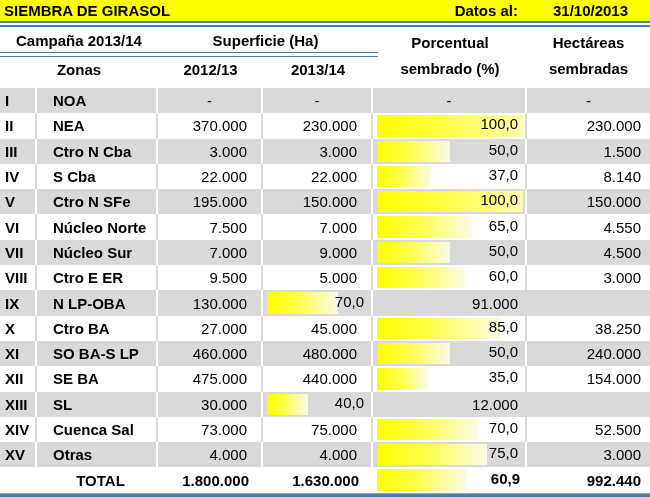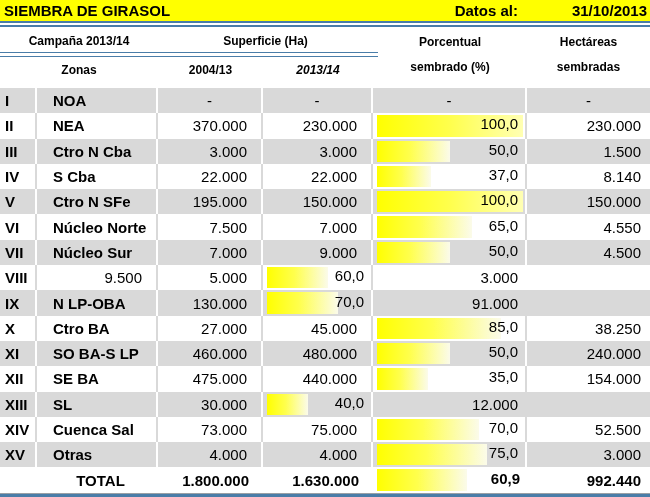--- a/index.html
+++ b/index.html
@@ -17,45 +17,45 @@
   .sheet{ width:650px; height:497px; overflow:hidden; background:#fff; }
 
   
   .banner{
     height:21px; background:var(--banner-bg,#ffff00);
     display:flex; align-items:center;
     font-size:15px; font-weight:bold;
   }
   .banner .title{ padding-left:4px; flex:0 0 auto; }
   .banner .datos{ margin-left:auto; text-align:right; padding-right:16px; }
-  .banner .date{ width:116px; text-align:right; padding-right:3px; }
+  .banner .date{ width:116px; text-align:center; padding-right:3px; }
 
   .dbl-line{
     height:6px; background:#fff;
     border-top:2px solid var(--blue);
     border-bottom:2px solid var(--blue);
   }
 
   
   .thead{
     position:relative;
     display:grid;
     grid-template-columns:var(--cols);
     grid-template-rows:27px 31px;
-    font-weight:bold; font-size:12px;
+    font-weight:bold; font-size:15px;
   }
   .th{ display:flex; align-items:center; justify-content:center; }
   .th.campana   { grid-column:1/3; grid-row:1; }
   .th.superficie{ grid-column:3/5; grid-row:1; }
   .th.two-line  { grid-row:1/3; flex-direction:column; justify-content:space-around; padding:3px 0 4px; line-height:1.15;}
   .th.porcentual{ grid-column:5; }
   .th.hectareas { grid-column:6; }
   .th.zonas     { grid-column:1/3; grid-row:2; }
   .th.y2012     { grid-column:3; grid-row:2; }
-  .th.y2013     { grid-column:4; grid-row:2;font-style:italic; }
+  .th.y2013     { grid-column:4; grid-row:2; }
   .mid-line{
     position:absolute; left:0; top:25px; width:378px;
     height:5px; background:#fff;
     border-top:1.5px solid var(--blue);
     border-bottom:1.5px solid var(--blue);
   }
 
   .head-gap{ height:3px; background:#fff; }
 
   
@@ -134,21 +134,21 @@
     <div class="th superficie">Superficie (Ha)</div>
     <div class="th two-line porcentual">
       <span>Porcentual</span>
       <span>sembrado (%)</span>
     </div>
     <div class="th two-line hectareas">
       <span>Hectáreas</span>
       <span>sembradas</span>
     </div>
     <div class="th zonas">Zonas</div>
-    <div class="th y2012">2004/13</div>
+    <div class="th y2012">2012/13</div>
     <div class="th y2013">2013/14</div>
     <div class="mid-line"></div>
   </div>
 
   <div class="head-gap"></div>
 
   <div class="tbody">
       <div class="row">
         <div class="cell num">I</div>
         <div class="cell zone">NOA</div>
@@ -232,20 +232,21 @@
         <div class="cell pct">
           <div class="barwrap">
             <div class="bar" style="width: 50%;"></div>
           </div>
           <span class="pctval">50,0</span>
         </div>
         <div class="cell ha">4.500</div>
       </div>
       <div class="row">
         <div class="cell num">VIII</div>
+        <div class="cell zone">Ctro E ER</div>
         <div class="cell val">9.500</div>
         <div class="cell val">5.000</div>
         <div class="cell pct">
           <div class="barwrap">
             <div class="bar" style="width: 60%;"></div>
           </div>
           <span class="pctval">60,0</span>
         </div>
         <div class="cell ha">3.000</div>
       </div>

